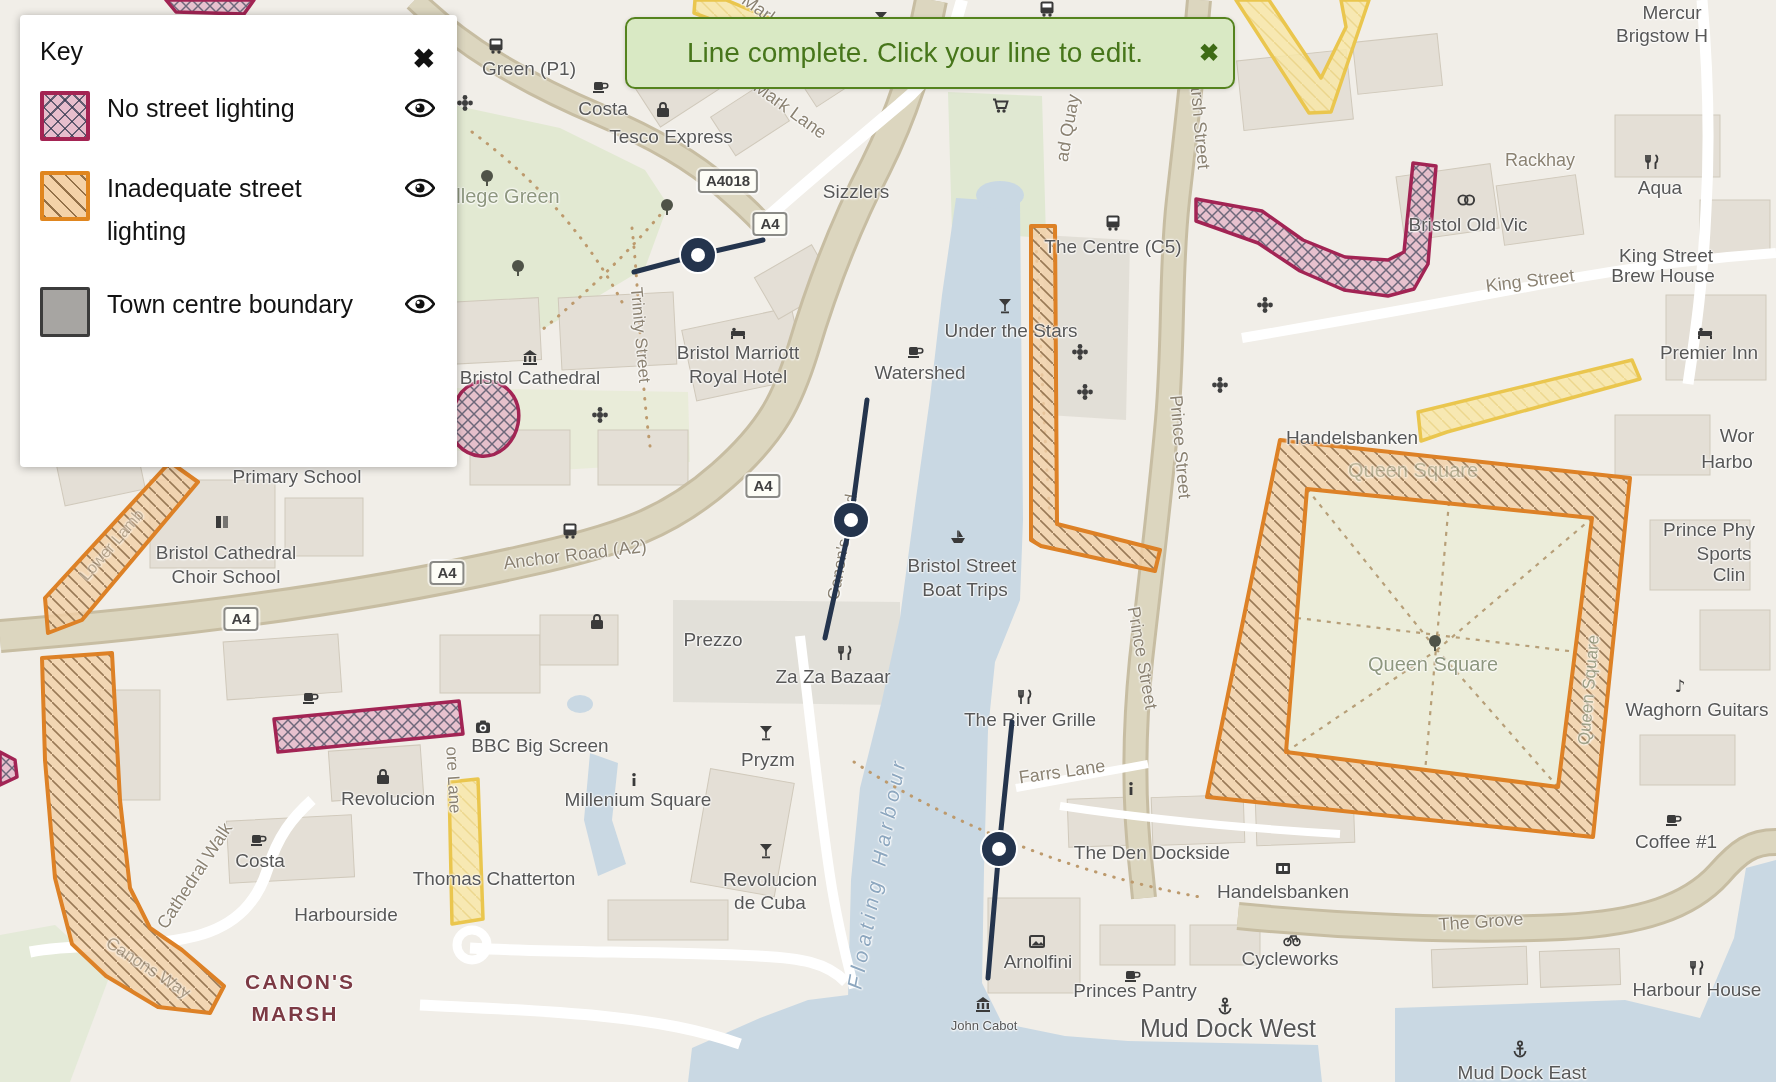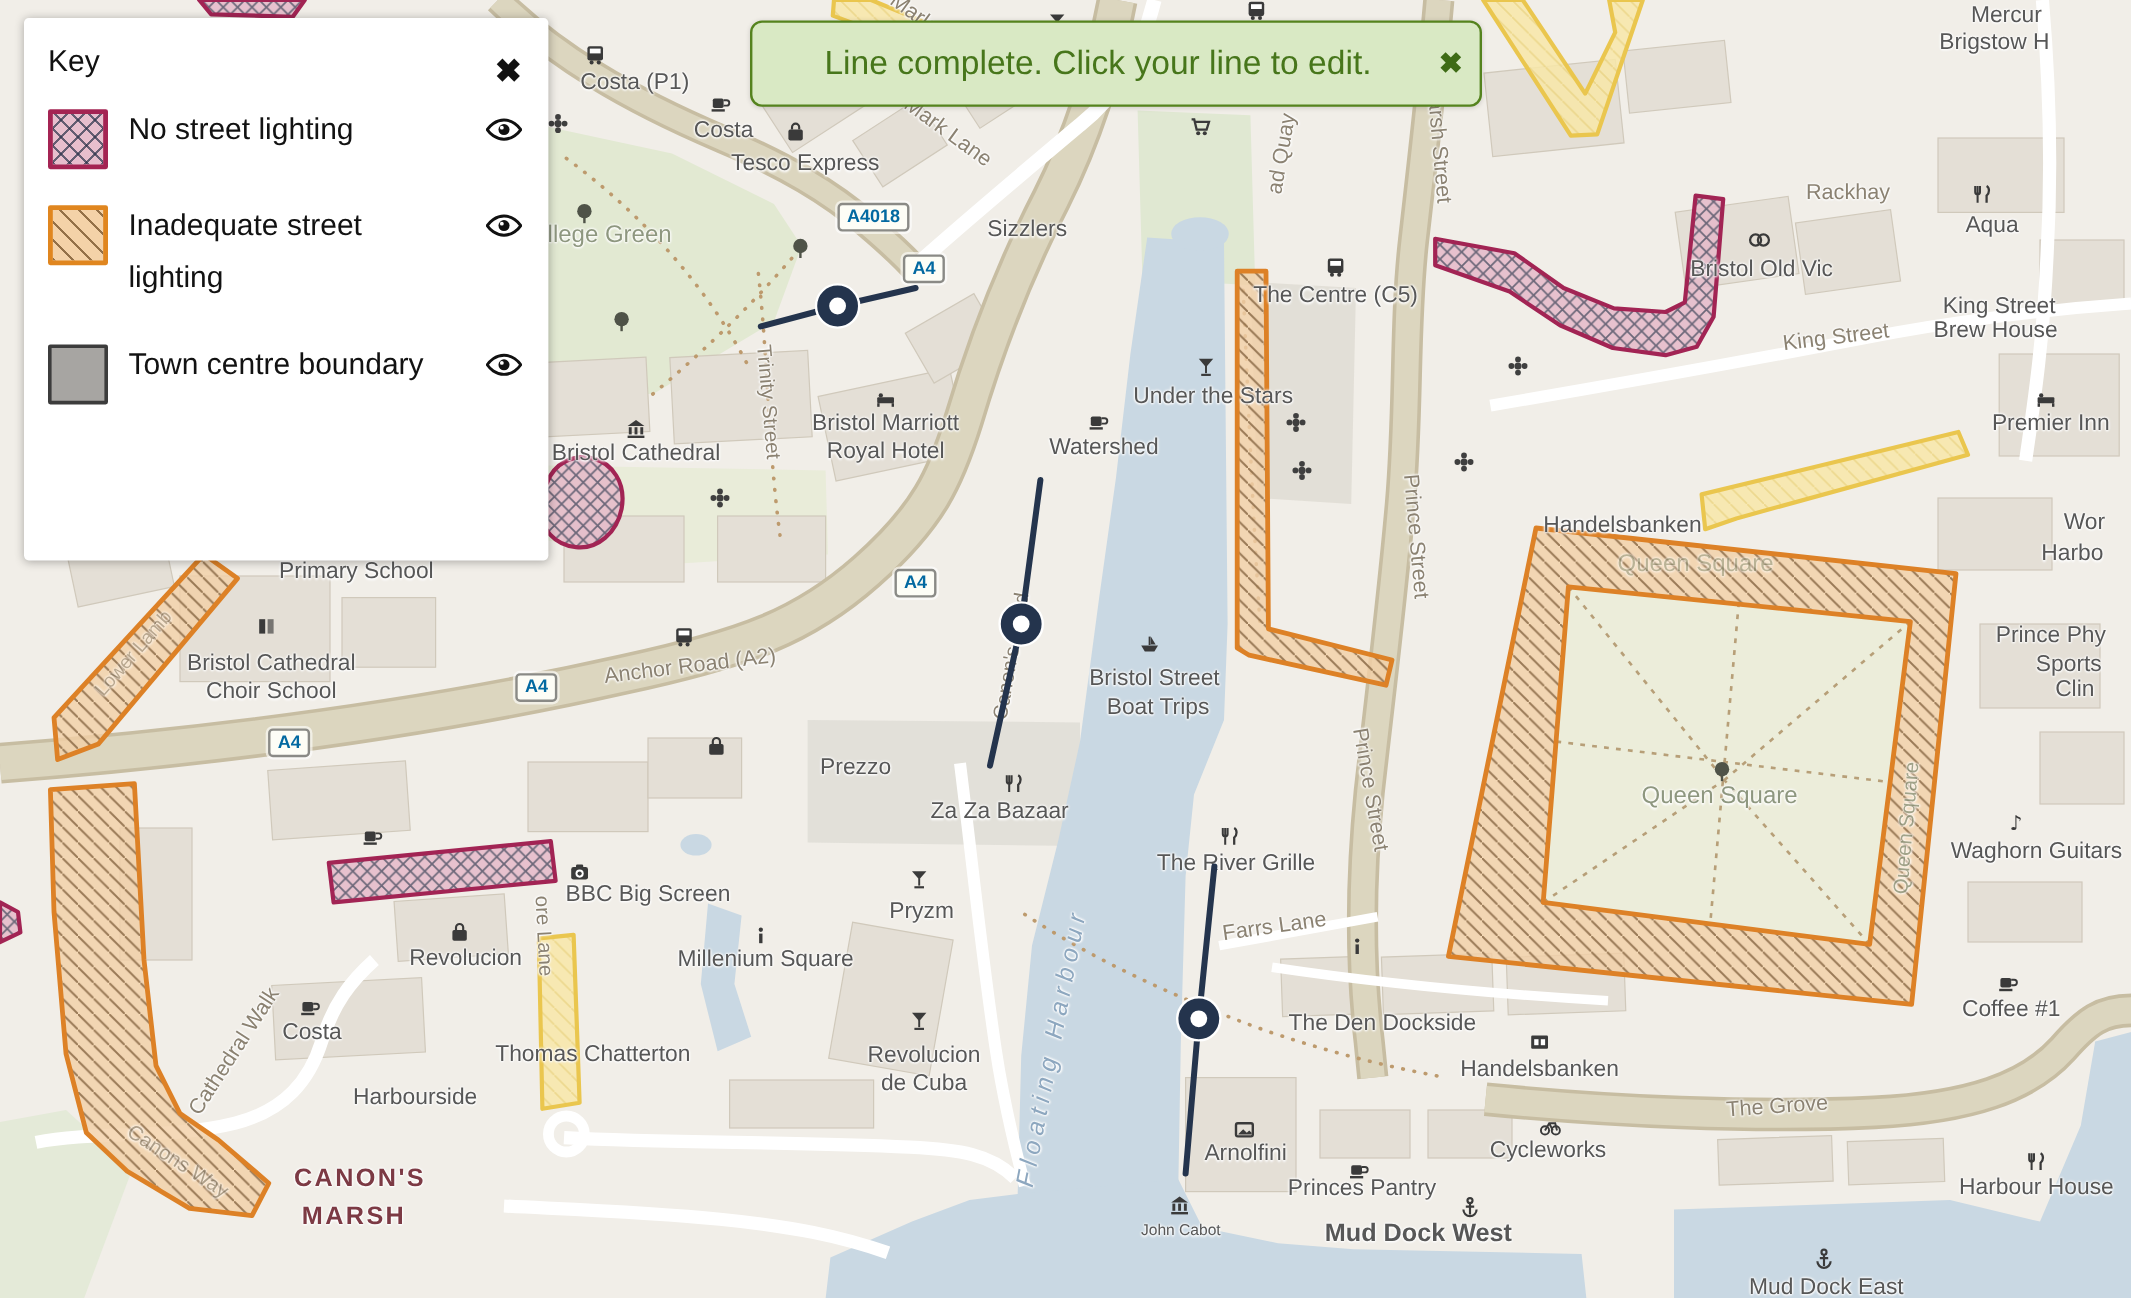--- a/index.html
+++ b/index.html
@@ -9,21 +9,21 @@
   
   .maplabel{position:absolute;white-space:nowrap;transform:translate(-50%,-50%);
     text-shadow:0 0 2px #fff,0 0 2px #fff,0 0 3px #fff,0 1px 2px #fff;pointer-events:none;}
   .c-poi{color:#575757;}
   .c-road{color:#8b8272;}
   .c-green{color:#8e977f;}
   .c-water{color:#8da7bf;}
   .c-marsh{color:#7c3a44;}
   .badge{position:absolute;transform:translate(-50%,-50%);background:#fdfdf6;
     border:2px solid #8a8a86;border-radius:4px;font-size:15px;font-weight:700;
-    color:#0369a1;padding:0 6px;line-height:20px;box-shadow:0 0 0 2px rgba(255,255,255,.6);}
+    color:#404040;padding:0 6px;line-height:20px;box-shadow:0 0 0 2px rgba(255,255,255,.6);}
   
   .ov-no{fill:url(#p-x);stroke:#a22454;stroke-width:3.5;stroke-linejoin:round;}
   .ov-inadequate{fill:url(#p-d);stroke:#dd8126;stroke-width:4;stroke-linejoin:round;}
   .ov-below{fill:url(#p-y);stroke:#eac64e;stroke-width:3.5;stroke-linejoin:round;}
   .dline{fill:none;stroke:#24344d;stroke-width:5;stroke-linecap:round;stroke-linejoin:round;}
   .vo{fill:#24344d;stroke:#ffffff;stroke-width:2;}
   .vi{fill:#ffffff;}
   
   .legend{position:absolute;left:20px;top:15px;width:437px;height:452px;background:#fff;
     border-radius:4px;box-shadow:0 1px 8px rgba(0,0,0,.3);padding:22px 22px 0 20px;
@@ -337,21 +337,21 @@
         <use x="1255" y="295" width="20" height="20" href="#sym-flower" xlink:href="#sym-flower"></use>
         <use x="1210" y="375" width="20" height="20" href="#sym-flower" xlink:href="#sym-flower"></use>
         <use x="948" y="526" width="20" height="20" href="#sym-boat" xlink:href="#sym-boat"></use>
         <use x="990" y="95" width="20" height="20" href="#sym-cart" xlink:href="#sym-cart"></use>
         <use x="1456" y="190" width="20" height="20" href="#sym-theater" xlink:href="#sym-theater"></use>
         <use x="212" y="512" width="20" height="20" href="#sym-school" xlink:href="#sym-school"></use>
       </g>
   </svg>
 
   <div id="map-labels" style="position:absolute;left:0;top:0;width:1776px;height:1082px;">
-      <div class="maplabel c-poi" style="left: 529px; top: 69px; font-size: 19px; transform: translate(-50%, -50%);">Costa (P1)</div>
+      <div class="maplabel c-poi" style="left: 529px; top: 69px; font-size: 19px; transform: translate(-50%, -50%);">Green (P1)</div>
       <div class="maplabel c-poi" style="left: 603px; top: 109px; font-size: 19px; transform: translate(-50%, -50%);">Costa</div>
       <div class="maplabel c-poi" style="left: 671px; top: 137px; font-size: 19px; transform: translate(-50%, -50%);">Tesco Express</div>
       <div class="maplabel c-road" style="left: 790px; top: 110px; font-size: 18px; transform: translate(-50%, -50%) rotate(36deg);">Mark Lane</div>
       <div class="maplabel c-road" style="left: 760px; top: 10px; font-size: 18px; transform: translate(-50%, -50%) rotate(36deg);">Mark</div>
       <div class="maplabel c-green" style="left: 508px; top: 196px; font-size: 20px; transform: translate(-50%, -50%);">llege Green</div>
       <div class="maplabel c-poi" style="left: 856px; top: 192px; font-size: 19px; transform: translate(-50%, -50%);">Sizzlers</div>
       <div class="maplabel c-poi" style="left: 1011px; top: 331px; font-size: 19px; transform: translate(-50%, -50%);">Under the Stars</div>
       <div class="maplabel c-poi" style="left: 920px; top: 373px; font-size: 19px; transform: translate(-50%, -50%);">Watershed</div>
       <div class="maplabel c-poi" style="left: 1113px; top: 247px; font-size: 19px; transform: translate(-50%, -50%);">The Centre (C5)</div>
       <div class="maplabel c-poi" style="left: 738px; top: 353px; font-size: 19px; transform: translate(-50%, -50%);">Bristol Marriott</div>
@@ -383,21 +383,21 @@
       <div class="maplabel c-poi" style="left: 1737px; top: 436px; font-size: 19px; transform: translate(-50%, -50%);">Wor</div>
       <div class="maplabel c-poi" style="left: 1727px; top: 462px; font-size: 19px; transform: translate(-50%, -50%);">Harbo</div>
       <div class="maplabel c-poi" style="left: 1709px; top: 530px; font-size: 19px; transform: translate(-50%, -50%);">Prince Phy</div>
       <div class="maplabel c-poi" style="left: 1724px; top: 554px; font-size: 19px; transform: translate(-50%, -50%);">Sports</div>
       <div class="maplabel c-poi" style="left: 1729px; top: 575px; font-size: 19px; transform: translate(-50%, -50%);">Clin</div>
       <div class="maplabel c-poi" style="left: 1697px; top: 710px; font-size: 19px; transform: translate(-50%, -50%);">Waghorn Guitars</div>
       <div class="maplabel c-poi" style="left: 1676px; top: 842px; font-size: 19px; transform: translate(-50%, -50%);">Coffee #1</div>
       <div class="maplabel c-road" style="left: 1481px; top: 922px; font-size: 18px; transform: translate(-50%, -50%) rotate(-4deg);">The Grove</div>
       <div class="maplabel c-poi" style="left: 1697px; top: 990px; font-size: 19px; transform: translate(-50%, -50%);">Harbour House</div>
       <div class="maplabel c-poi" style="left: 1522px; top: 1073px; font-size: 19px; transform: translate(-50%, -50%);">Mud Dock East</div>
-      <div class="maplabel c-poi" style="left: 1182px; top: 1028px; font-size: 21px; transform: translate(-50%, -50%); font-weight: bold;">Mud Dock West</div>
+      <div class="maplabel c-poi" style="left: 1228px; top: 1028px; font-size: 25px; transform: translate(-50%, -50%);">Mud Dock West</div>
       <div class="maplabel c-poi" style="left: 1290px; top: 959px; font-size: 19px; transform: translate(-50%, -50%); text-align: center;">Cycleworks</div>
       <div class="maplabel c-poi" style="left: 1283px; top: 892px; font-size: 19px; transform: translate(-50%, -50%);">Handelsbanken</div>
       <div class="maplabel c-poi" style="left: 1152px; top: 853px; font-size: 19px; transform: translate(-50%, -50%);">The Den Dockside</div>
       <div class="maplabel c-poi" style="left: 1038px; top: 962px; font-size: 19px; transform: translate(-50%, -50%);">Arnolfini</div>
       <div class="maplabel c-poi" style="left: 1135px; top: 991px; font-size: 19px; transform: translate(-50%, -50%);">Princes Pantry</div>
       <div class="maplabel c-poi" style="left: 984px; top: 1025px; font-size: 13px; transform: translate(-50%, -50%); text-align: center;">John Cabot</div>
       <div class="maplabel c-poi" style="left: 1030px; top: 720px; font-size: 19px; transform: translate(-50%, -50%);">The River Grille</div>
       <div class="maplabel c-road" style="left: 1062px; top: 772px; font-size: 18px; transform: translate(-50%, -50%) rotate(-8deg);">Farrs Lane</div>
       <div class="maplabel c-poi" style="left: 833px; top: 677px; font-size: 19px; transform: translate(-50%, -50%);">Za Za Bazaar</div>
       <div class="maplabel c-poi" style="left: 713px; top: 640px; font-size: 19px; transform: translate(-50%, -50%);">Prezzo</div>

